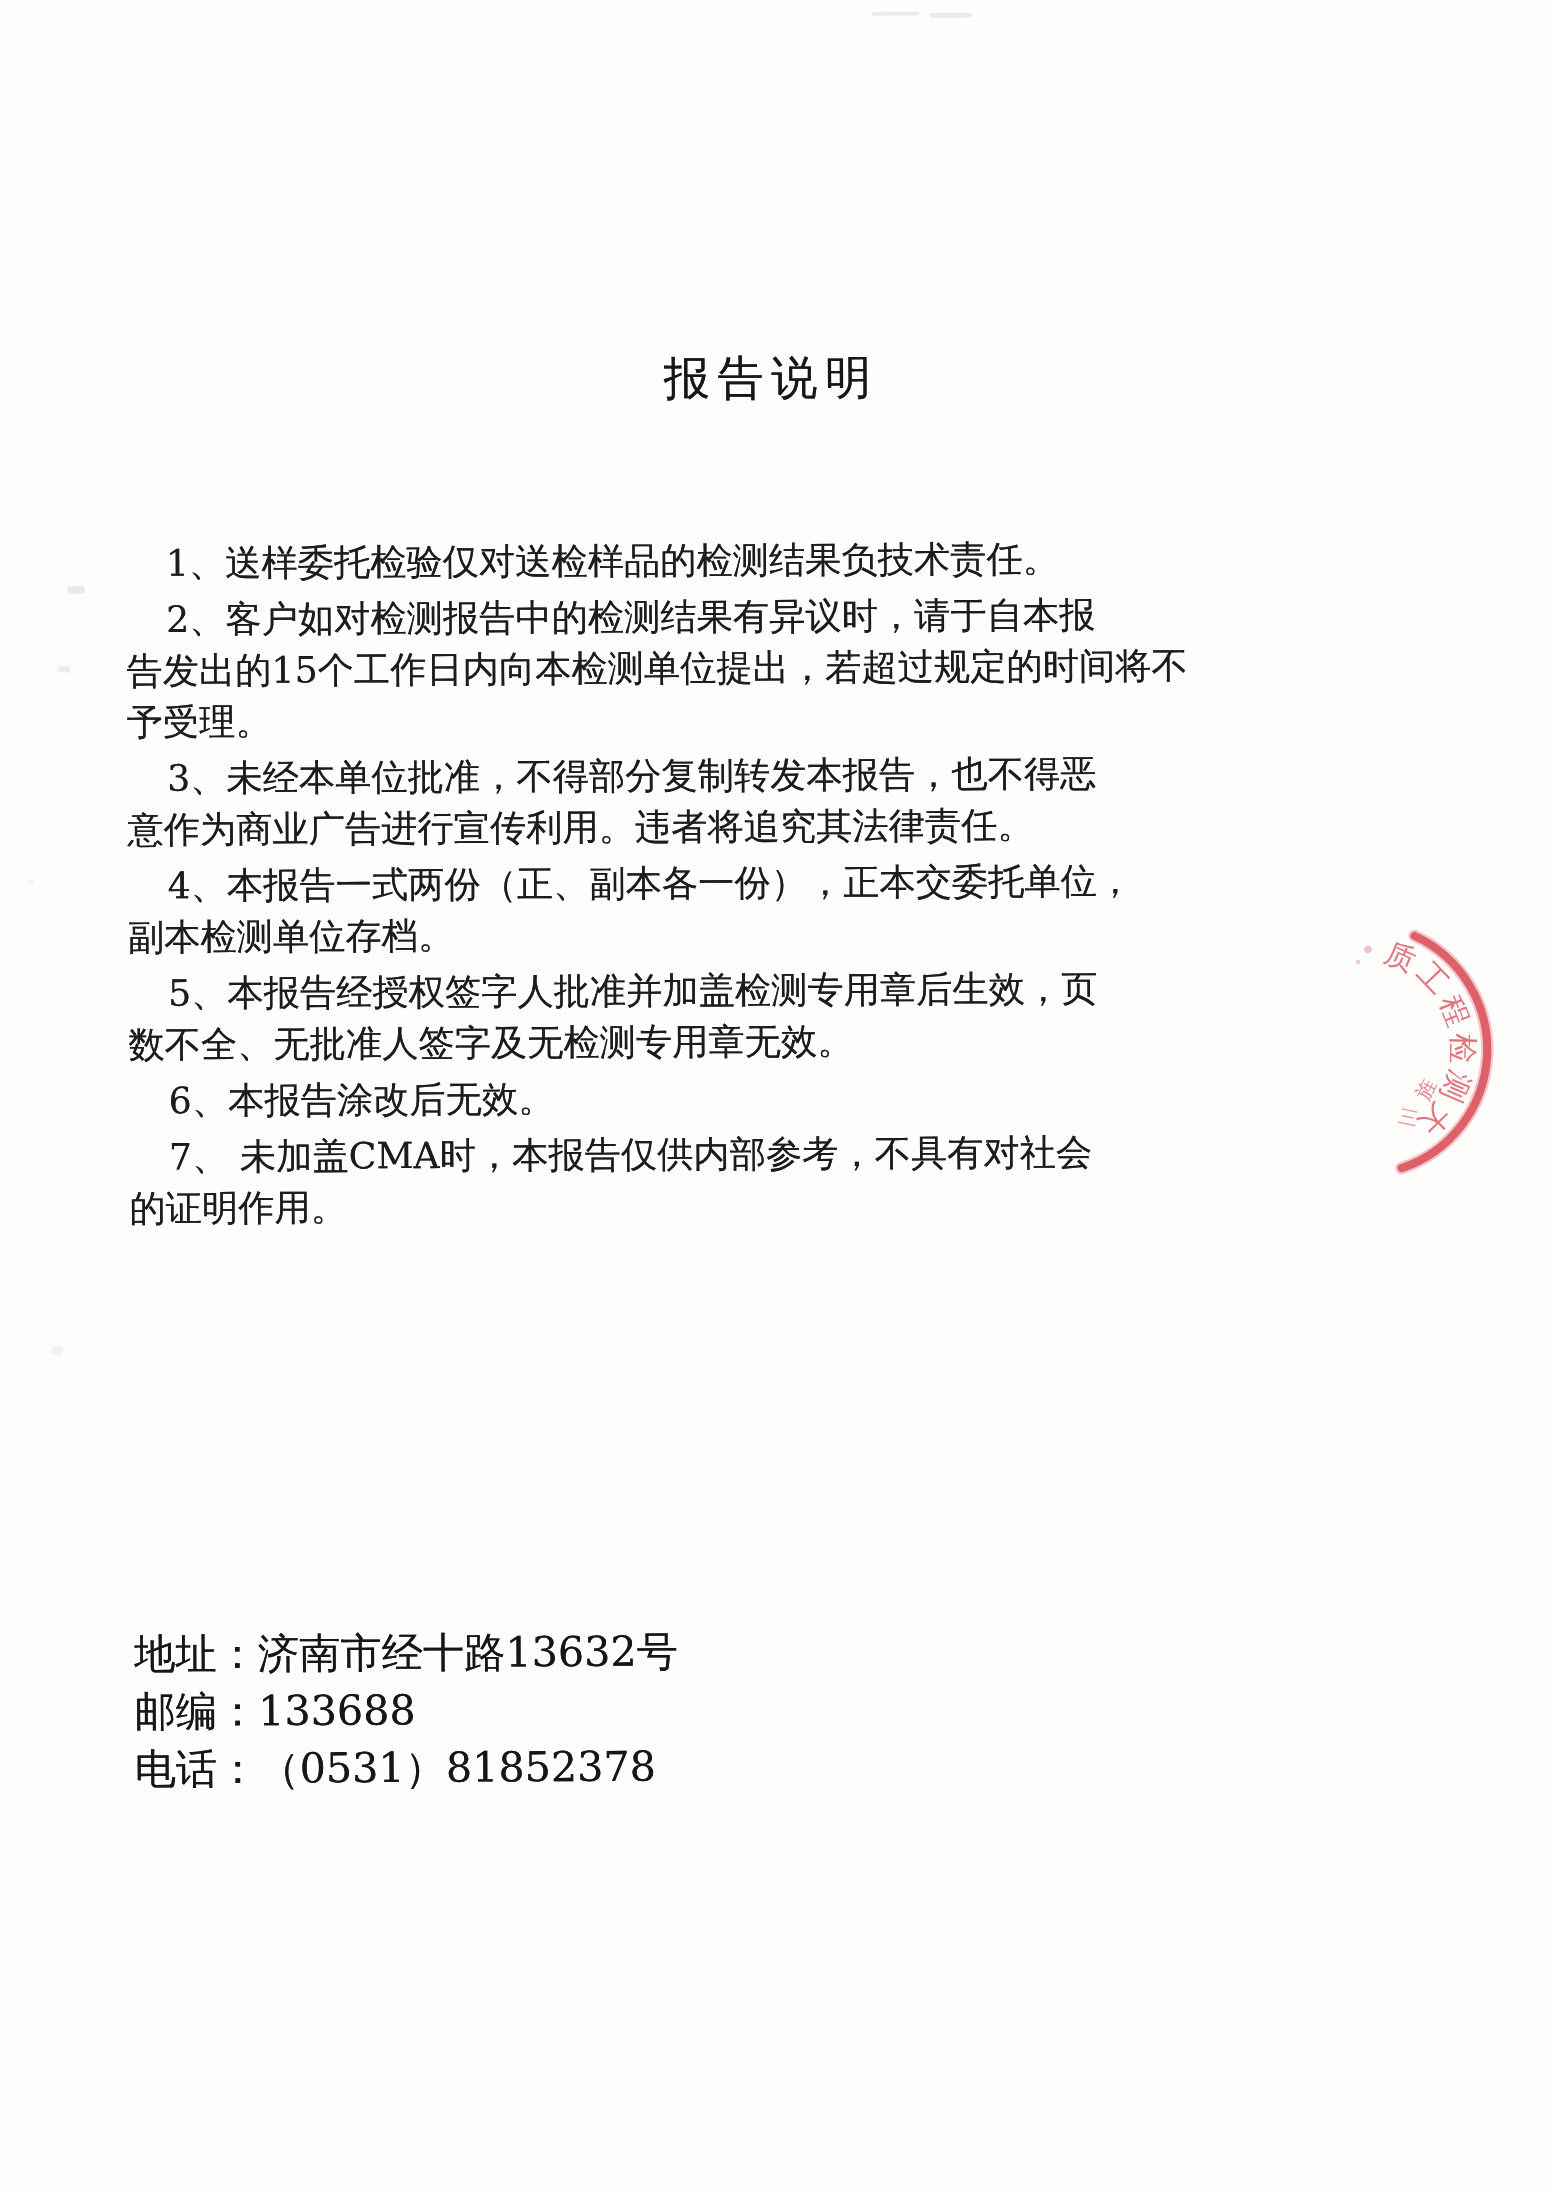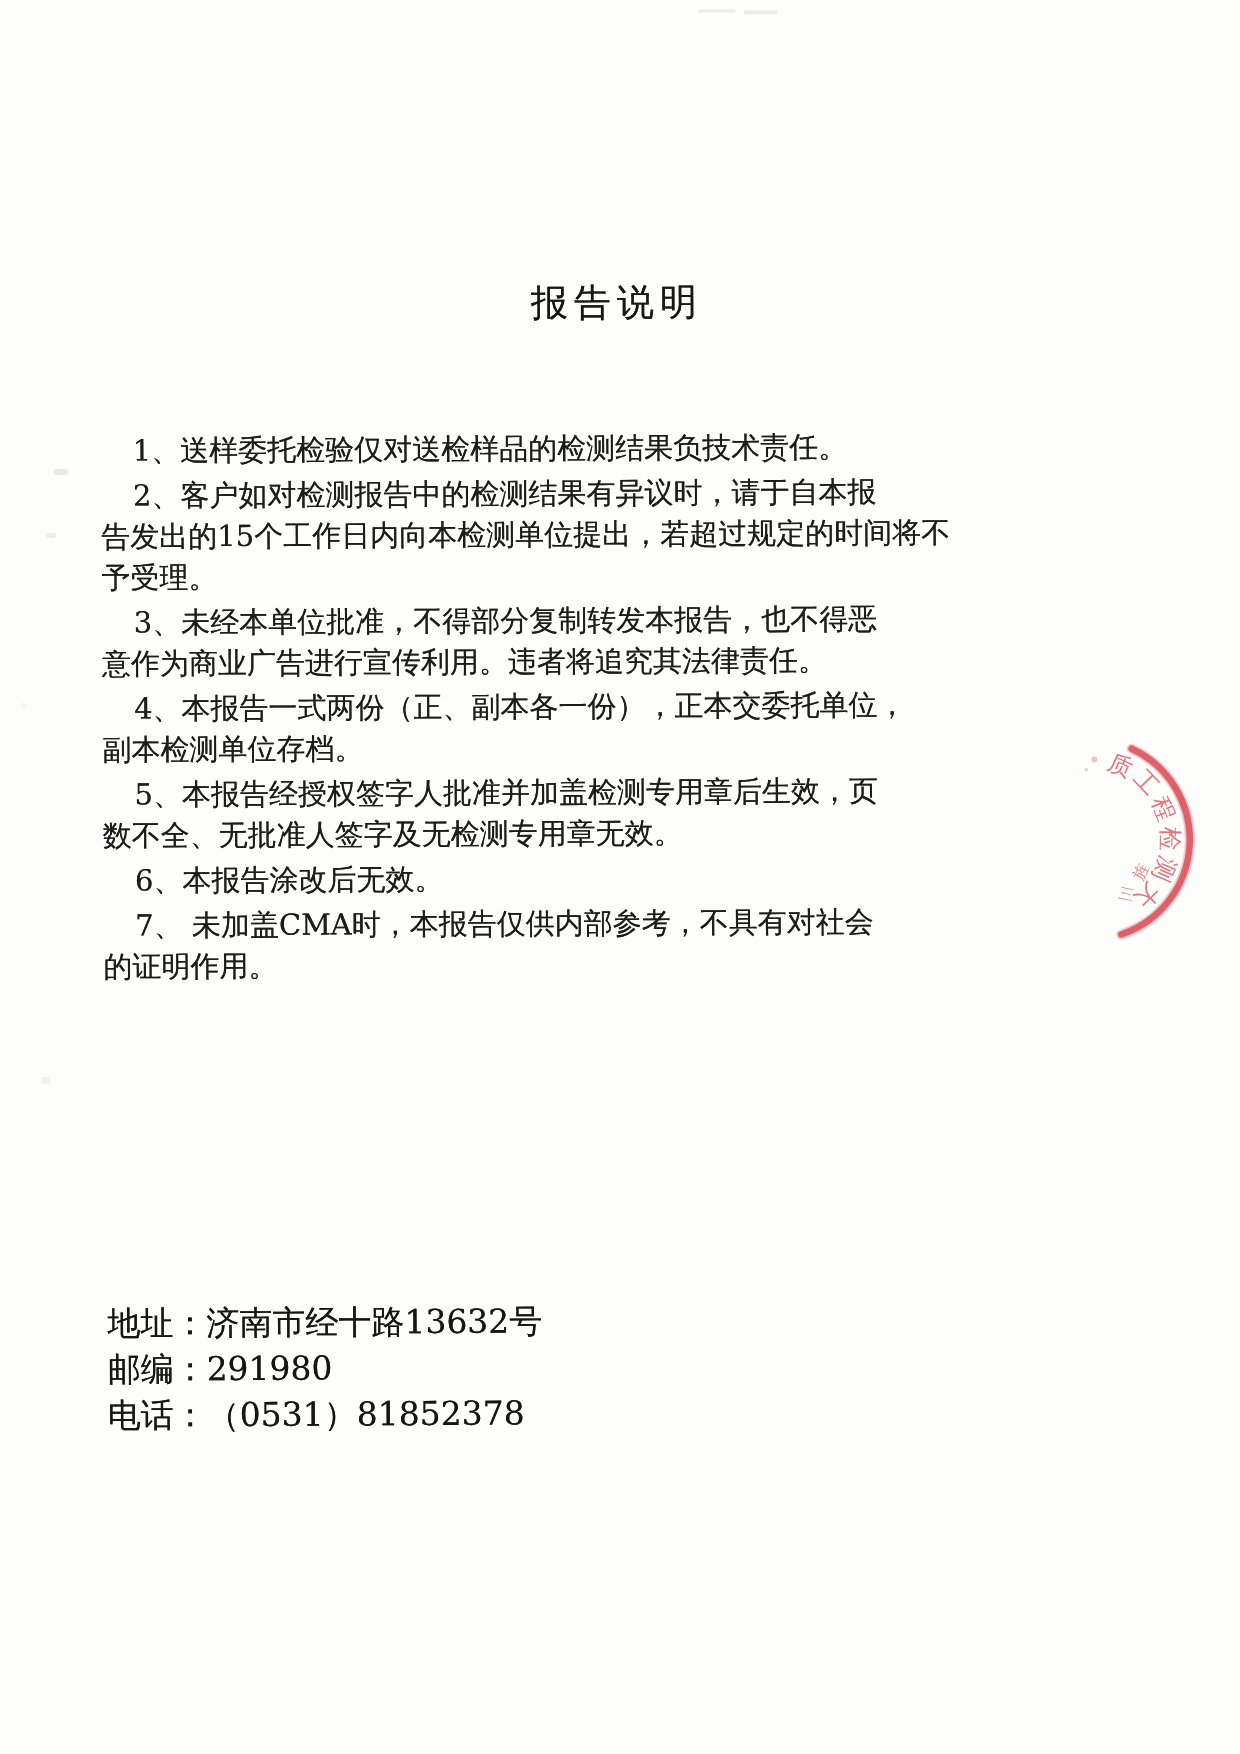--- a/index.html
+++ b/index.html
@@ -83,21 +83,21 @@
       <div class="line first">7、 未加盖CMA时，本报告仅供内部参考，不具有对社会</div>
       <div class="line">的证明作用。</div>
     </div>
   </div>
 
   <div class="contact">
     <div class="row">
       <span>地址：</span><span>济南市经十路13632号</span>
     </div>
     <div class="row">
-      <span>邮编：</span><span>291980</span>
+      <span>邮编：</span><span>133688</span>
     </div>
     <div class="row">
       <span>电话：</span><span>（0531）81852378</span>
     </div>
   </div>
 
   <div class="stamp-wrap">
     <svg viewBox="950 700 290 290" xmlns="http://www.w3.org/2000/svg">
       <defs>
         <path id="stampTextArc" d="M 1102.5 771 A 72 72 0 0 1 1108.6 911.5" fill="none"></path>

